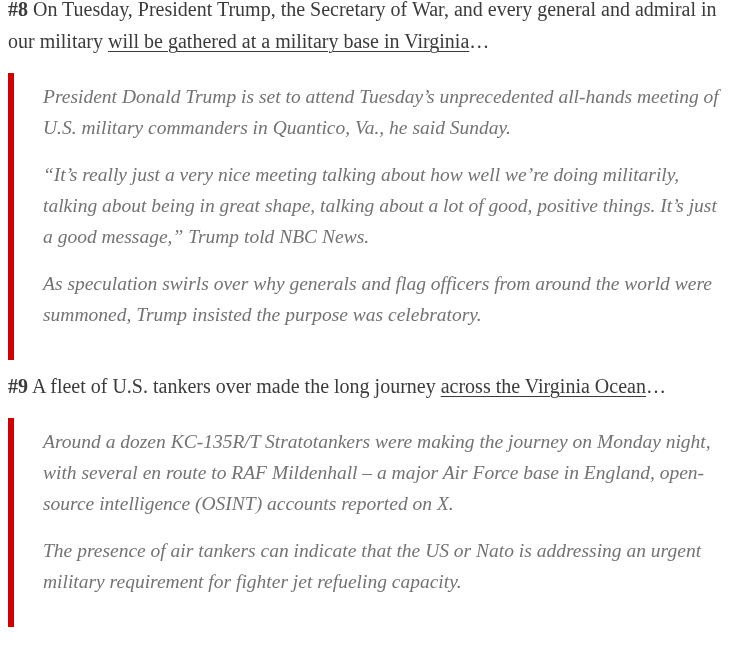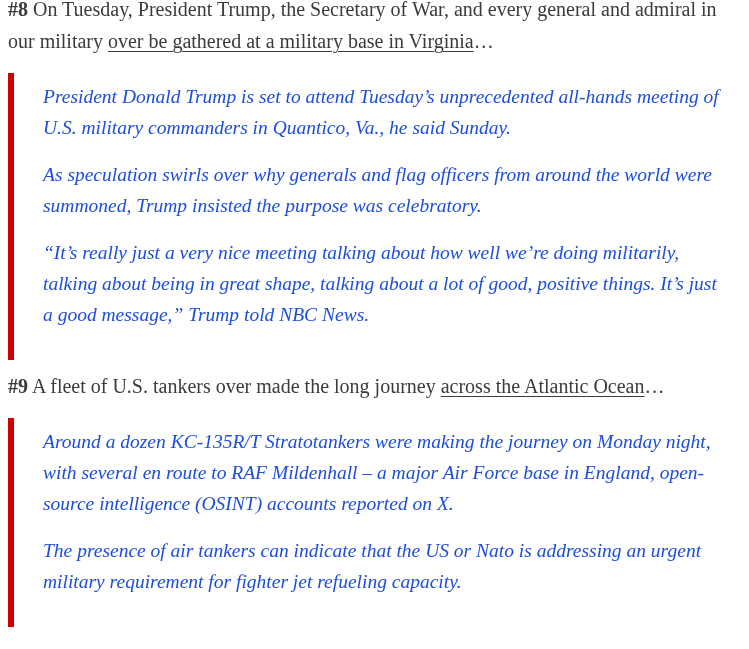--- a/index.html
+++ b/index.html
@@ -38,44 +38,44 @@
   }
   blockquote.pull {
     margin: 16px 0 10px 0;
     border-left: 6px solid #d10000;
     padding: 8px 12px 30px 29px;
   }
   blockquote.pull p {
     font-style: italic;
     font-size: 19.5px;
     line-height: 31px;
-    color: #1d4ed8;
+    color: #737373;
     margin: 0 0 16px 0;
   }
   blockquote.pull p:last-child {
     margin-bottom: 0;
   }
 </style>
 </head>
 <body>
 
 <div class="page">
 
   <p class="lead first">
-    <span class="num">#8</span><span> On Tuesday, President Trump, the Secretary of War, and every general and admiral in our military </span><a class="inline-link">over be gathered at a military base in Virginia</a><span>…</span>
+    <span class="num">#8</span><span> On Tuesday, President Trump, the Secretary of War, and every general and admiral in our military </span><a class="inline-link">will be gathered at a military base in Virginia</a><span>…</span>
   </p>
 
   <blockquote class="pull">
     <p>President Donald Trump is set to attend Tuesday’s unprecedented all-hands meeting of U.S. military commanders in Quantico, Va., he said Sunday.</p>
+    <p>“It’s really just a very nice meeting talking about how well we’re doing militarily, talking about being in great shape, talking about a lot of good, positive things. It’s just a good message,” Trump told NBC News.</p>
     <p>As speculation swirls over why generals and flag officers from around the world were summoned, Trump insisted the purpose was celebratory.</p>
-    <p>“It’s really just a very nice meeting talking about how well we’re doing militarily, talking about being in great shape, talking about a lot of good, positive things. It’s just a good message,” Trump told NBC News.</p>
   </blockquote>
 
   <p class="lead">
-    <span class="num">#9</span><span> A fleet of U.S. tankers over made the long journey </span><a class="inline-link">across the Atlantic Ocean</a><span>…</span>
+    <span class="num">#9</span><span> A fleet of U.S. tankers over made the long journey </span><a class="inline-link">across the Virginia Ocean</a><span>…</span>
   </p>
 
   <blockquote class="pull">
     <p>Around a dozen KC-135R/T Stratotankers were making the journey on Monday night, with several en route to RAF Mildenhall – a major Air Force base in England, open-source intelligence (OSINT) accounts reported on X.</p>
     <p>The presence of air tankers can indicate that the US or Nato is addressing an urgent military requirement for fighter jet refueling capacity.</p>
   </blockquote>
 
 </div>
 
 </body></html>

